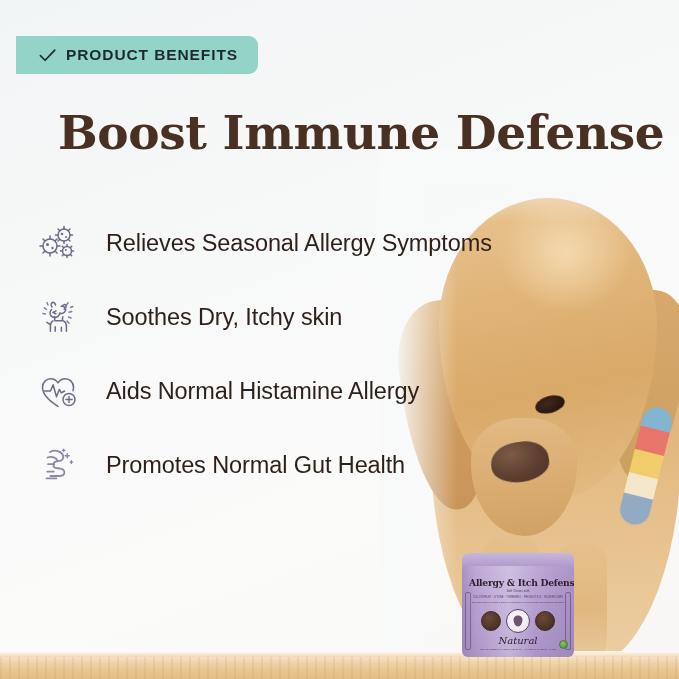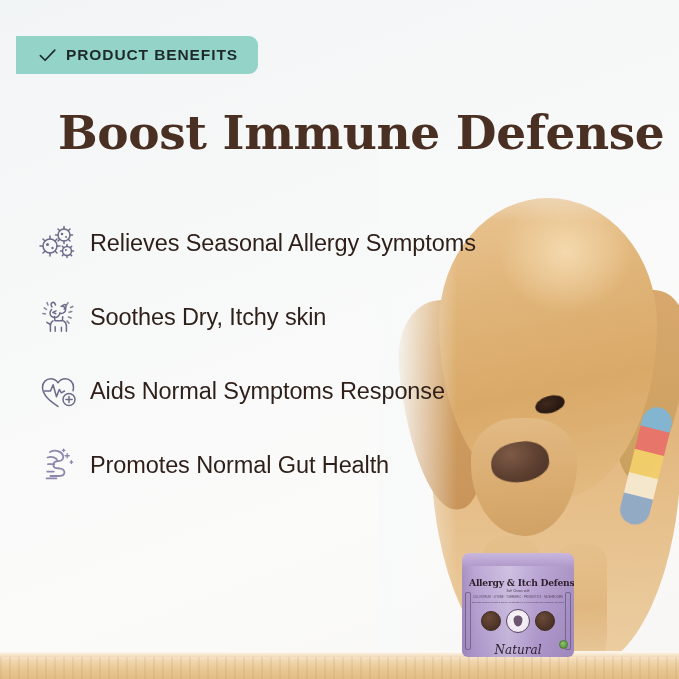--- a/index.html
+++ b/index.html
@@ -64,21 +64,21 @@
     text-shadow: 0 1px 0 rgba(255,255,255,.55);
     margin-left: 20px;
   }
 
   
   .benefits {
     position: absolute; left: 34px; top: 206px;
     width: 520px;
   }
   .benefit {
-    display: flex; align-items: center; gap: 8px;
+    display: flex; align-items: center; gap: 24px;
     min-height: 74px;
   }
   .b-icon { width: 48px; height: 48px; flex: none; display: block; }
   .b-text {
     font-size: 23.5px;
     font-weight: 400;
     line-height: 1.22;
     color: #2e1f19;
     letter-spacing: -.1px;
   }
@@ -248,24 +248,24 @@
   }
   .seal-dog::after {
     content: "";
     position: absolute; left: 50%; top: 52%;
     width: 9px; height: 11px;
     transform: translate(-50%,-50%);
     background: #6d5470;
     border-radius: 46% 46% 50% 50% / 38% 38% 62% 62%;
   }
   .jar-natural {
-    margin-top: 10px;
+    margin-top: 2px;
     font-family: "DejaVu Serif", "Liberation Serif", serif;
     font-style: italic;
-    font-size: 12px;
+    font-size: 10px;
     color: #2f2130;
   }
   .jar-foot {
     margin-top: 2px;
     font-size: 2.5px;
     color: #4e3a54;
     letter-spacing: .2px;
   }
   .jar-green {
     position: absolute; right: 6px; bottom: 8px;
@@ -360,21 +360,21 @@
 
     <div class="benefit">
       <svg class="b-icon" viewBox="0 0 48 48" fill="none" stroke="#6c6c8a" stroke-width="1.5">
         <g stroke-linecap="round" stroke-linejoin="round">
           <path d="M24 39.5C17 34.5 8.5 28.6 8.5 20.3c0-5 3.8-8.6 8.2-8.6 3 0 5.6 1.6 7.3 4 1.7-2.4 4.3-4 7.3-4 4.4 0 8.2 3.6 8.2 8.6 0 1.2-.2 2.4-.5 3.5"></path>
           <path d="M10.5 24h6l2.6-6.2 3.4 12 2.8-7.4 2 3.4 3.2-1.8"></path>
           <circle cx="35" cy="32.5" r="6"></circle>
           <path d="M35 29.4v6.2M31.9 32.5h6.2"></path>
         </g>
       </svg>
-      <span class="b-text">Aids Normal Symptoms Response</span>
+      <span class="b-text">Aids Normal Histamine Allergy</span>
     </div>
 
     <div class="benefit">
       <svg class="b-icon" viewBox="0 0 48 48" fill="none" stroke="#8d86ad" stroke-width="1.8">
         <g stroke-linecap="round" stroke-linejoin="round">
           <path d="M16 11c5-2.6 11.5-1 13 3.4 1.1 3.2-1.2 5.8-4.6 5.8-3 0-5 1.6-5 3.8 0 2.4 2.4 3.4 5.4 3.4"></path>
           <path d="M13.5 16.5c4.4-1.4 9 .2 9.8 3"></path>
           <path d="M24.8 27.4c3.2.2 5.6 1.6 5.6 4 0 2.6-3 3.6-6.4 3.6h-7.6"></path>
           <path d="M14 23.2h6.2"></path>
           <path d="M13.2 30.6h6.6"></path>

